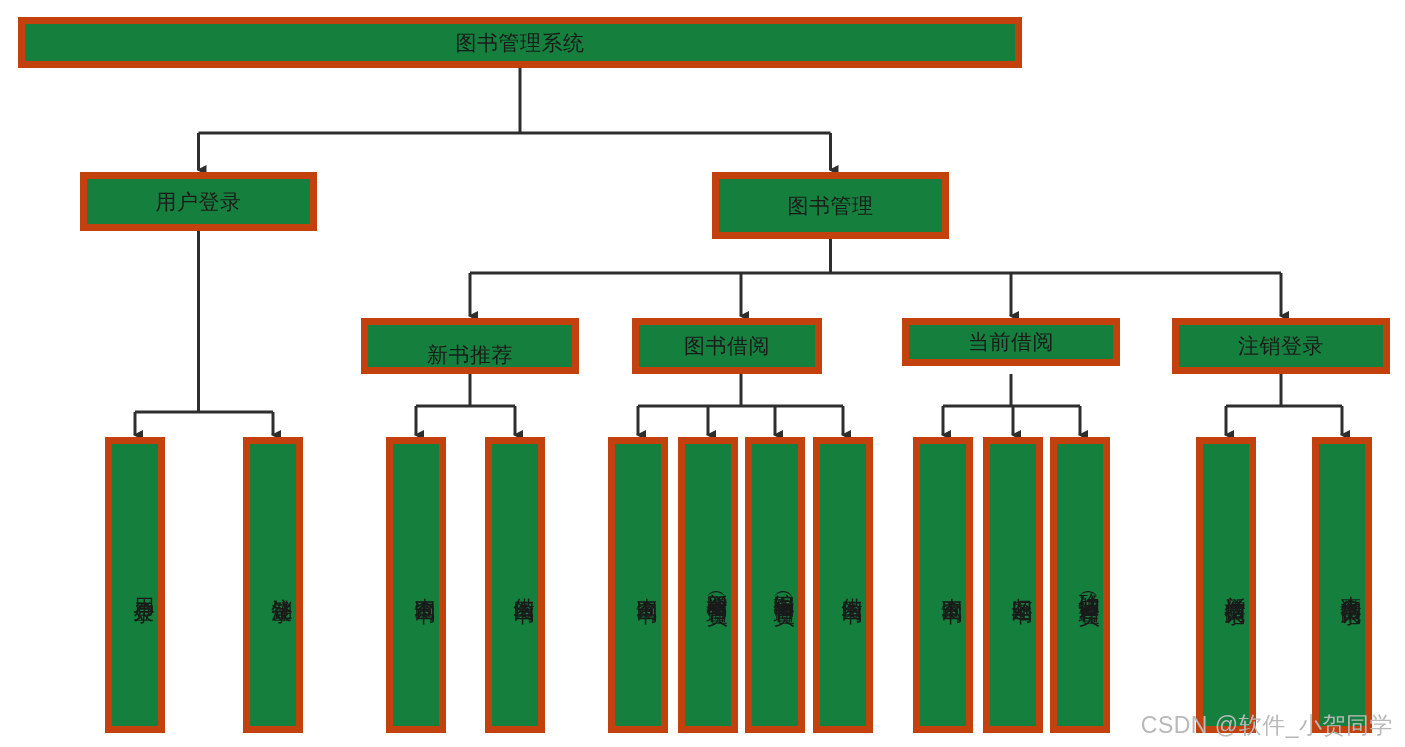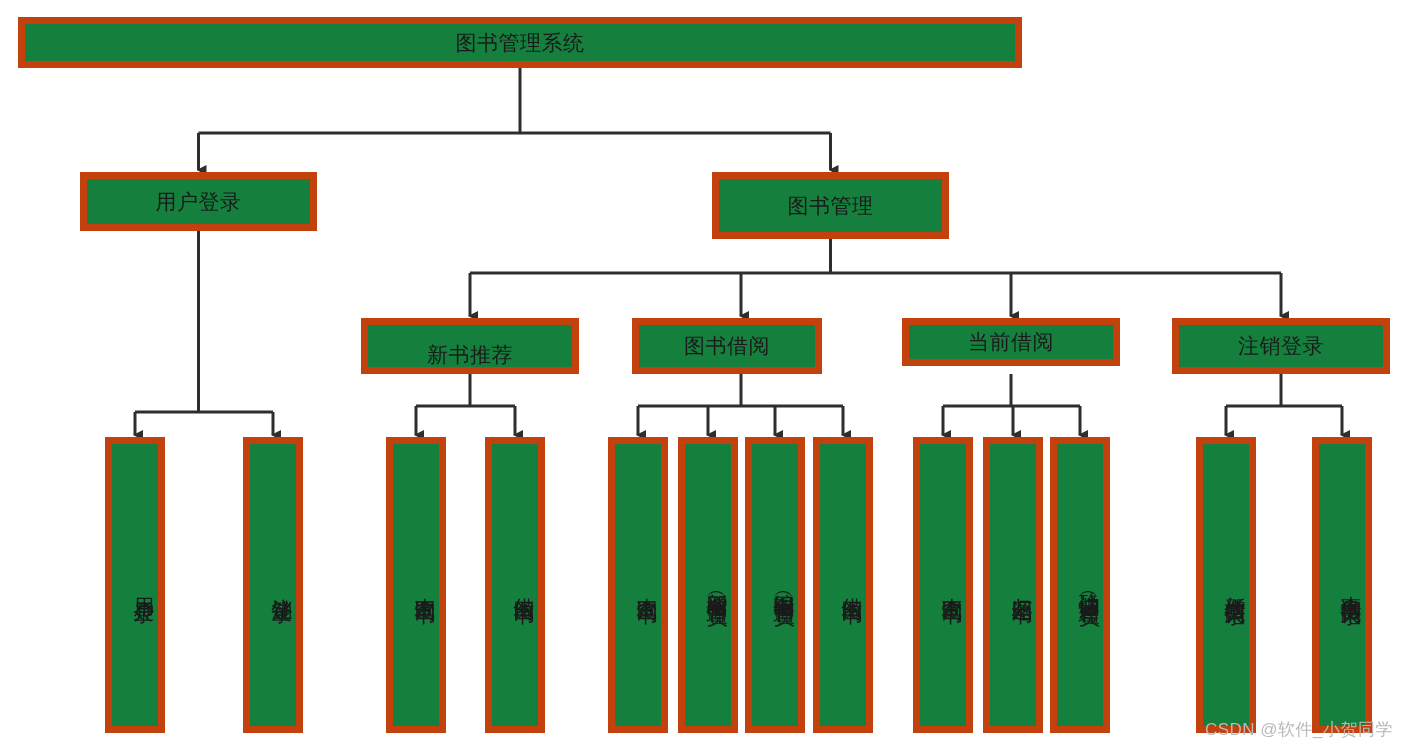--- a/index.html
+++ b/index.html
@@ -59,21 +59,21 @@
     white-space: nowrap;
   }
   .node-label {
     display: block;
     text-align: center;
   }
   .watermark {
     position: absolute;
     right: 12px;
     bottom: 6px;
-    font-size: 17px;
+    font-size: 23px;
     color: #b9b9b9;
     letter-spacing: 0.5px;
     white-space: nowrap;
     font-family: "Liberation Sans", "DejaVu Sans", sans-serif;
   }
 </style>
 </head>
 <body>
 
 <div id="diagram-root">

